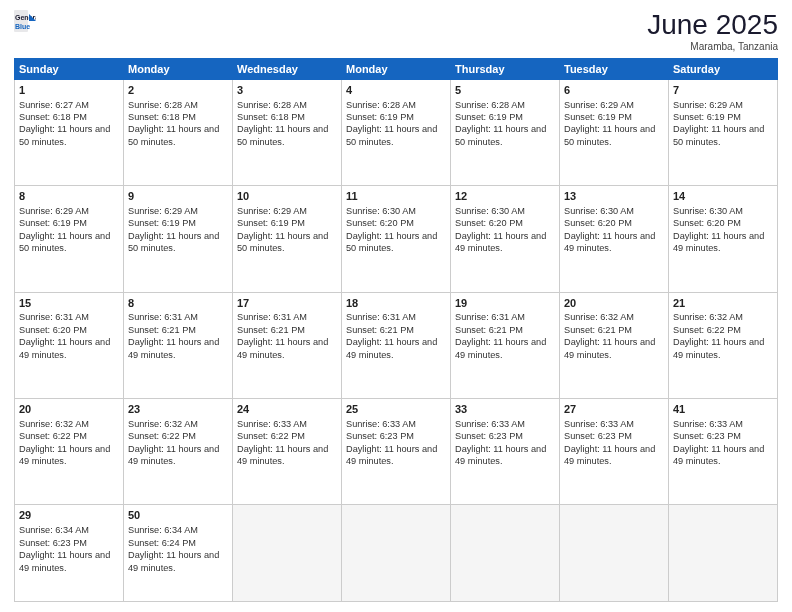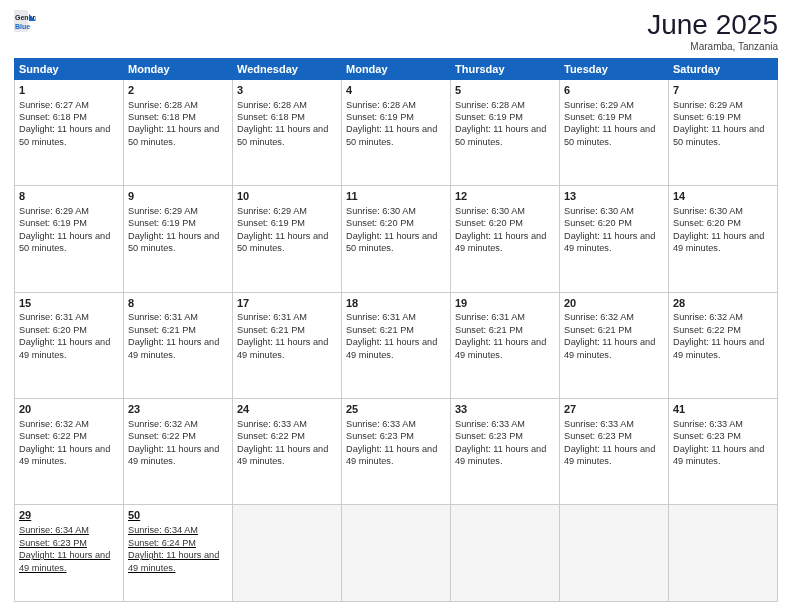--- a/index.html
+++ b/index.html
@@ -76,21 +76,20 @@
       margin-bottom: 1px;
     }
     .day-info {
       color: #333;
     }
     tr.week-row td {
       height: 80px;
     }
     tr.last-row td {
       height: 68px;
-      text-decoration: underline;
     }
   </style>
 </head>
 <body>
 
 <div class="page">
   <div class="header">
     <div class="logo">
   <div style="display:flex;flex-direction:column;align-items:flex-start;">
     <div style="display:flex;align-items:center;gap:3px;">
@@ -140,21 +139,21 @@
           <td><span class="day-num">13</span><span class="day-info">Sunrise: 6:30 AM<br>Sunset: 6:20 PM<br>Daylight: 11 hours and 49 minutes.</span></td>
           <td><span class="day-num">14</span><span class="day-info">Sunrise: 6:30 AM<br>Sunset: 6:20 PM<br>Daylight: 11 hours and 49 minutes.</span></td>
         </tr>
         <tr class="week-row">
           <td><span class="day-num">15</span><span class="day-info">Sunrise: 6:31 AM<br>Sunset: 6:20 PM<br>Daylight: 11 hours and 49 minutes.</span></td>
           <td><span class="day-num">8</span><span class="day-info">Sunrise: 6:31 AM<br>Sunset: 6:21 PM<br>Daylight: 11 hours and 49 minutes.</span></td>
           <td><span class="day-num">17</span><span class="day-info">Sunrise: 6:31 AM<br>Sunset: 6:21 PM<br>Daylight: 11 hours and 49 minutes.</span></td>
           <td><span class="day-num">18</span><span class="day-info">Sunrise: 6:31 AM<br>Sunset: 6:21 PM<br>Daylight: 11 hours and 49 minutes.</span></td>
           <td><span class="day-num">19</span><span class="day-info">Sunrise: 6:31 AM<br>Sunset: 6:21 PM<br>Daylight: 11 hours and 49 minutes.</span></td>
           <td><span class="day-num">20</span><span class="day-info">Sunrise: 6:32 AM<br>Sunset: 6:21 PM<br>Daylight: 11 hours and 49 minutes.</span></td>
-          <td><span class="day-num">28</span><span class="day-info">Sunrise: 6:32 AM<br>Sunset: 6:22 PM<br>Daylight: 11 hours and 49 minutes.</span></td>
+          <td><span class="day-num">21</span><span class="day-info">Sunrise: 6:32 AM<br>Sunset: 6:22 PM<br>Daylight: 11 hours and 49 minutes.</span></td>
         </tr>
         <tr class="week-row">
           <td><span class="day-num">20</span><span class="day-info">Sunrise: 6:32 AM<br>Sunset: 6:22 PM<br>Daylight: 11 hours and 49 minutes.</span></td>
           <td><span class="day-num">23</span><span class="day-info">Sunrise: 6:32 AM<br>Sunset: 6:22 PM<br>Daylight: 11 hours and 49 minutes.</span></td>
           <td><span class="day-num">24</span><span class="day-info">Sunrise: 6:33 AM<br>Sunset: 6:22 PM<br>Daylight: 11 hours and 49 minutes.</span></td>
           <td><span class="day-num">25</span><span class="day-info">Sunrise: 6:33 AM<br>Sunset: 6:23 PM<br>Daylight: 11 hours and 49 minutes.</span></td>
           <td><span class="day-num">33</span><span class="day-info">Sunrise: 6:33 AM<br>Sunset: 6:23 PM<br>Daylight: 11 hours and 49 minutes.</span></td>
           <td><span class="day-num">27</span><span class="day-info">Sunrise: 6:33 AM<br>Sunset: 6:23 PM<br>Daylight: 11 hours and 49 minutes.</span></td>
           <td><span class="day-num">41</span><span class="day-info">Sunrise: 6:33 AM<br>Sunset: 6:23 PM<br>Daylight: 11 hours and 49 minutes.</span></td>
         </tr>

